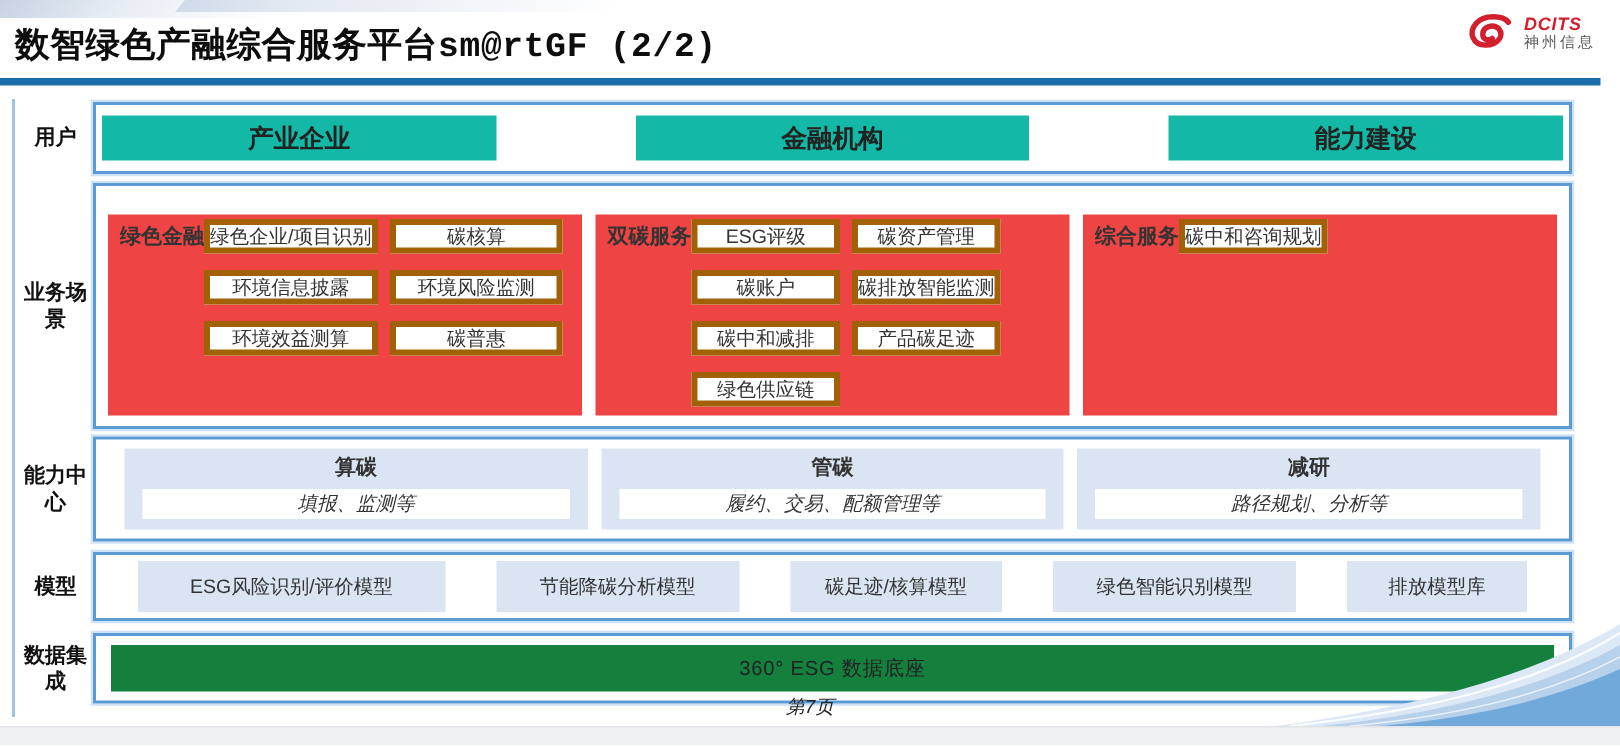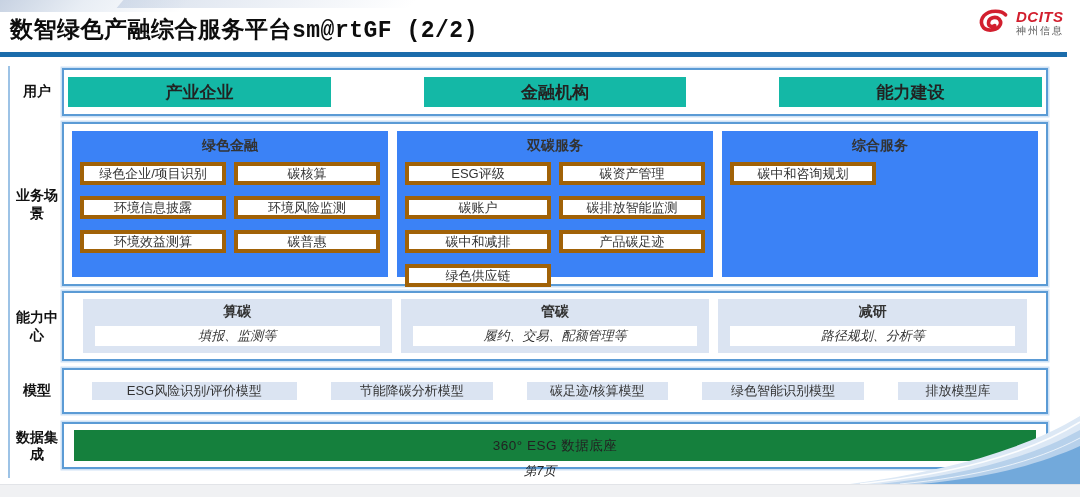--- a/index.html
+++ b/index.html
@@ -15,50 +15,50 @@
     background:linear-gradient(95deg, rgba(160,180,210,.4), rgba(255,255,255,0) 70%); transform:skewX(-40deg); }
 
   
   .header { position:relative; height:52px; padding:14px 16px 0 10px; }
   .title { font-size:23px; font-weight:bold; color:#0d0d0d; letter-spacing:.5px;font-family:Liberation Mono, monospace; }
   .divider { position:absolute; left:0; top:52px; width:1067px; height:5px; background:#1b6cab; }
 
   .logo { position:absolute; right:16px; top:8px; display:flex; align-items:center; gap:5px; }
   .logo-swirl { width:36px; height:28px; }
   .logo-text { display:flex; flex-direction:column; line-height:1; }
-  .logo-brand { color:#d21f2e; font-weight:bold; font-style:italic; font-size:15px; letter-spacing:.5px; }
+  .logo-brand { color:#d21f2e; font-weight:bold; font-style:italic; font-size:12px; letter-spacing:.5px; }
   .logo-company { color:#5a5a5a; font-size:10px; letter-spacing:2px; margin-top:2px; }
 
   
   .content { position:absolute; left:62px; right:32px; top:62px; }
   .vline { position:absolute; left:8px; top:66px; height:412px; width:2px; background:#9dc3e6; }
 
   .row { position:relative; background:#fff; border:2px solid #5b9bd5; box-shadow:0 0 0 1.5px #cfe2f5; }
   .row-label { position:absolute; left:-50px; width:46px; top:50%; transform:translateY(-50%);
     text-align:center; font-weight:bold; font-size:14px; color:#111; line-height:1.25; }
 
   .row-users { margin-top:6px; height:48px; display:flex; align-items:center; justify-content:space-between; padding:0 4px; }
   .user-box { width:27%; height:30px; background:#14b8a6; display:flex; align-items:center; justify-content:center;
     font-size:17px; font-weight:600; color:#222; }
 
   .row-scenarios { margin-top:6px; height:164px; display:flex; gap:9px; padding:7px 8px; }
-  .panel { flex:1; background:#3b82f6; padding:3px 8px 8px; display:flex; flex-direction:column; }
+  .panel { flex:1; background:#ef4444; padding:3px 8px 8px; display:flex; flex-direction:row;margin-top:12px; }
   .panel-title { text-align:center; font-weight:bold; font-size:14px; color:#333; padding:3px 0 7px; }
   .chips { display:grid; grid-template-columns:1fr 1fr; gap:11px 8px; align-content:start; }
   .chip { background:#fff; border:4px solid #a16207; height:23px; display:flex; align-items:center; justify-content:center;
     font-size:13px; color:#333; white-space:nowrap; }
 
   .row-capabilities { margin-top:5px; height:70px; display:flex; gap:9px; padding:6px 19px; }
   .cap-panel { flex:1; background:#dbe4f2; padding:2px 12px 7px; display:flex; flex-direction:column; }
   .cap-title { text-align:center; font-weight:bold; font-size:14px; color:#333; padding:2px 0 5px; }
   .cap-desc { background:#fff; height:22px; display:flex; align-items:center; justify-content:center;
     font-size:13px; font-style:italic; color:#333; }
 
   .row-models { margin-top:7px; height:46px; display:flex; align-items:center; gap:34px; padding:0 28px; }
-  .model-chip { background:#dbe4f2; height:18px; display:flex; align-items:center; justify-content:center;
+  .model-chip { background:#dbe4f2; height:34px; display:flex; align-items:center; justify-content:center;
     font-size:13px; color:#333; white-space:nowrap; }
   .mw0 { flex:1.45; } .mw1 { flex:1.15; } .mw2 { flex:1.0; } .mw3 { flex:1.15; } .mw4 { flex:0.85; }
 
   .row-data { margin-top:8px; height:47px; padding:6px 10px; }
   .data-chip { background:#15803d; height:100%; display:flex; align-items:center; justify-content:center;
     font-size:13.5px; color:#222; letter-spacing:.5px; }
 
   .footer { position:absolute; left:0; right:0; bottom:17px; text-align:center;
     font-size:12.5px; font-style:italic; color:#222; }
 

